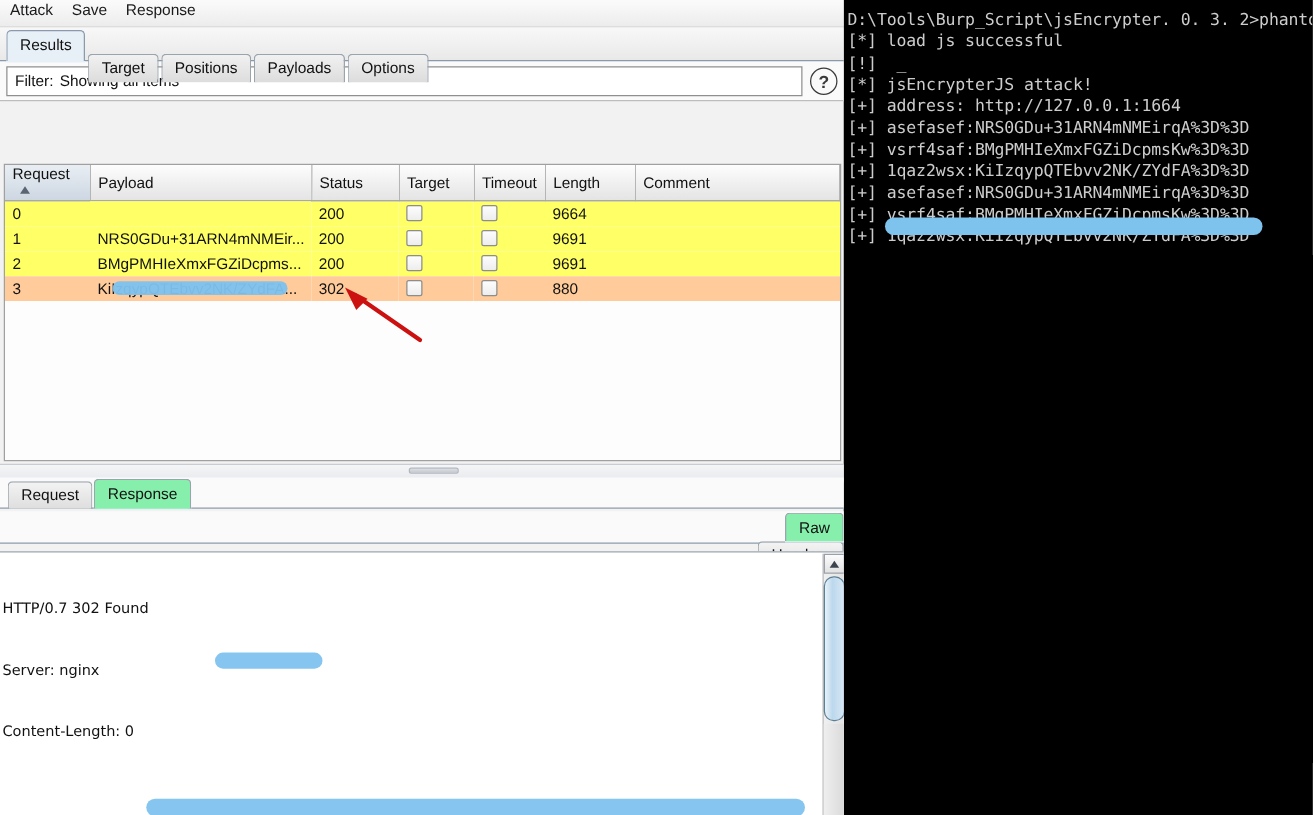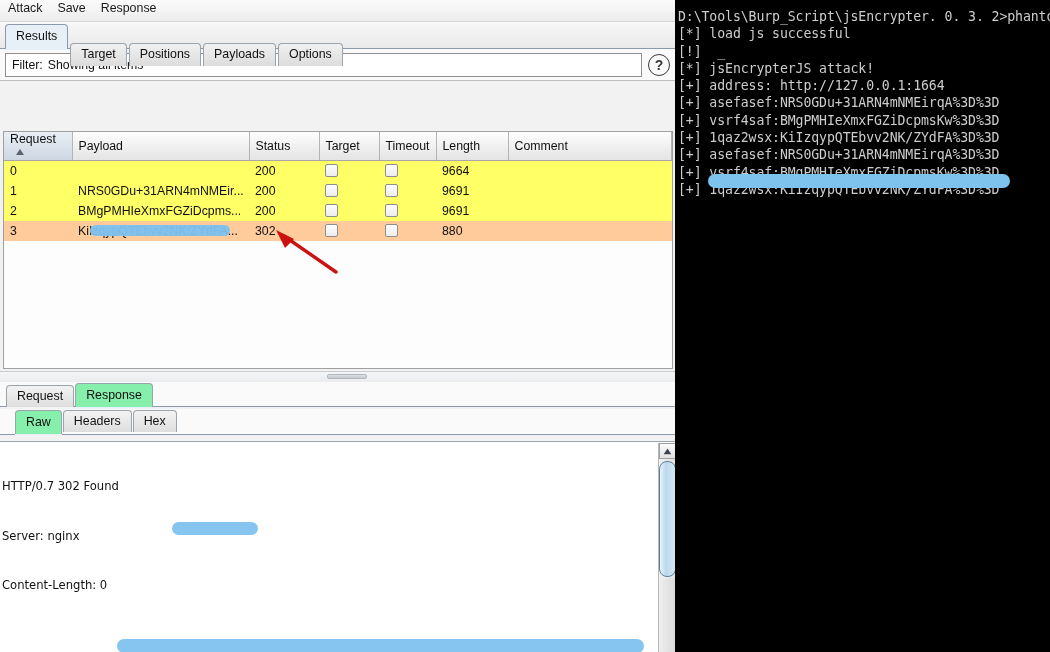--- a/index.html
+++ b/index.html
@@ -191,22 +191,22 @@
     background: linear-gradient(#f3f3f3, #dedede);
     border: 1px solid #9aa4ad; border-bottom: none; border-radius: 4px 4px 0 0;
     margin-right: 1px; position: relative; top: 1px;
   }
   .rtab.active {
     background: #86efac; height: 24px; line-height: 22px;
     box-shadow: 0 1px 0 #e8f0f7; z-index: 3;
   }
   #rr-subtabs {
     position: absolute; left: 0; top: 409px; width: 676px; height: 26px;
-    display: flex; align-items: flex-start; padding-left: 15px;
-    border-bottom: 1px solid #8a9aab; background: #fafafa;
+    display: flex; align-items: flex-end; padding-left: 1px;
+    border-bottom: 1px solid #8a9aab; background: #fafafa; flex-direction: column;
   }
 
   
   #resp-body {
     position: absolute; left: 0; top: 441px; width: 676px; height: 211px;
     background: #fff; overflow: hidden; border-top: 1px solid #9aa4ad;
   }
   #resp-text {
     position: absolute; left: 0; top: 3px; right: 20px;
     font-family: "DejaVu Sans", sans-serif;

